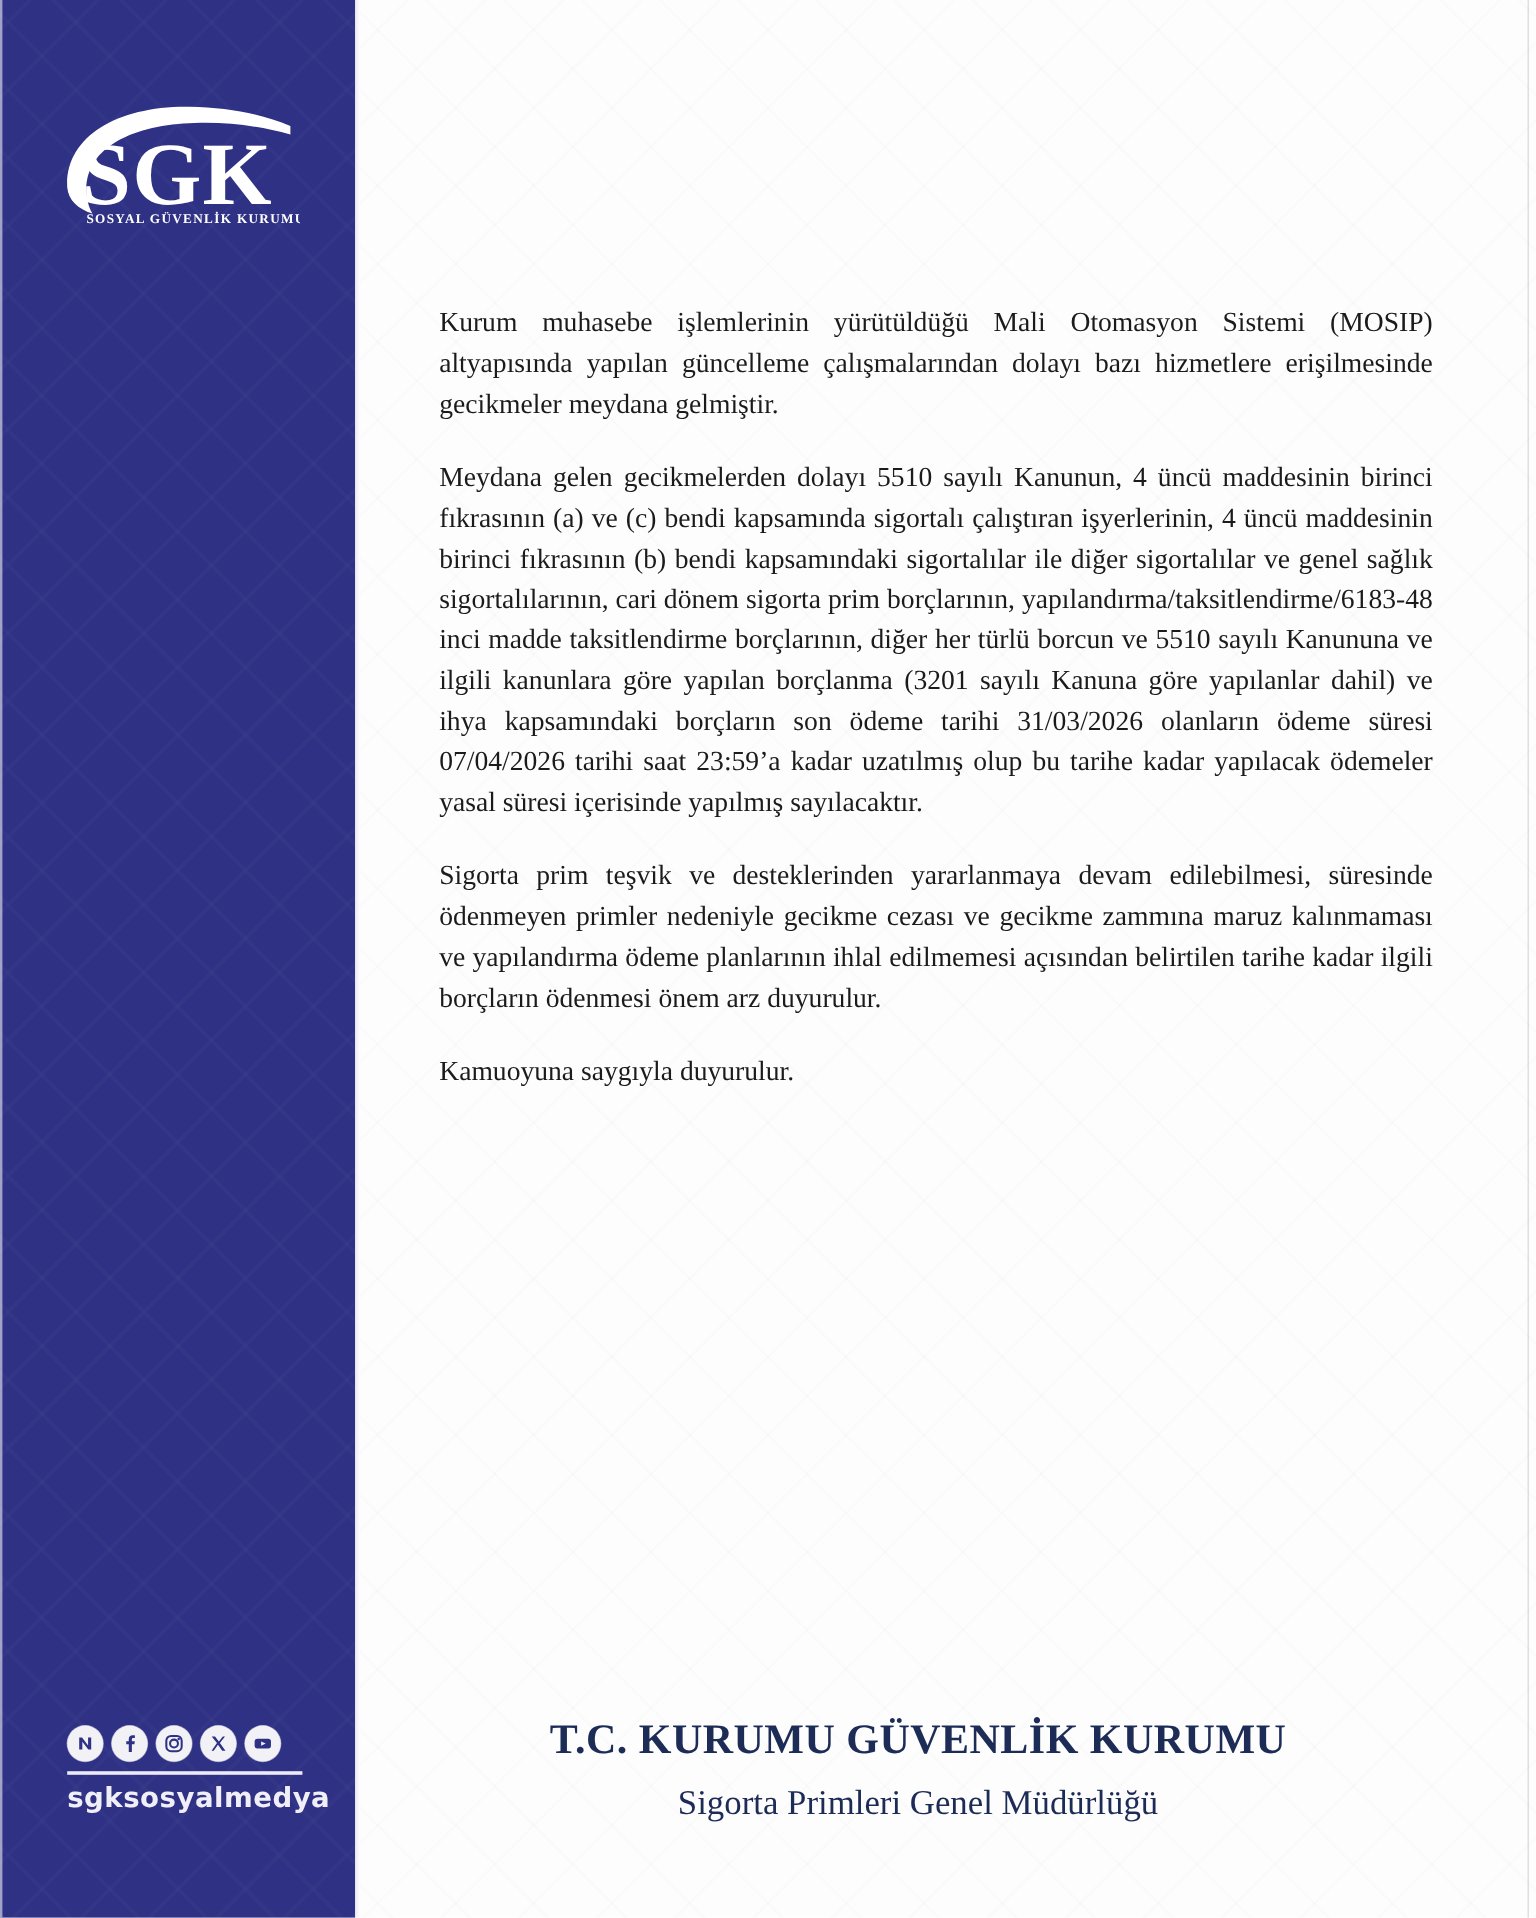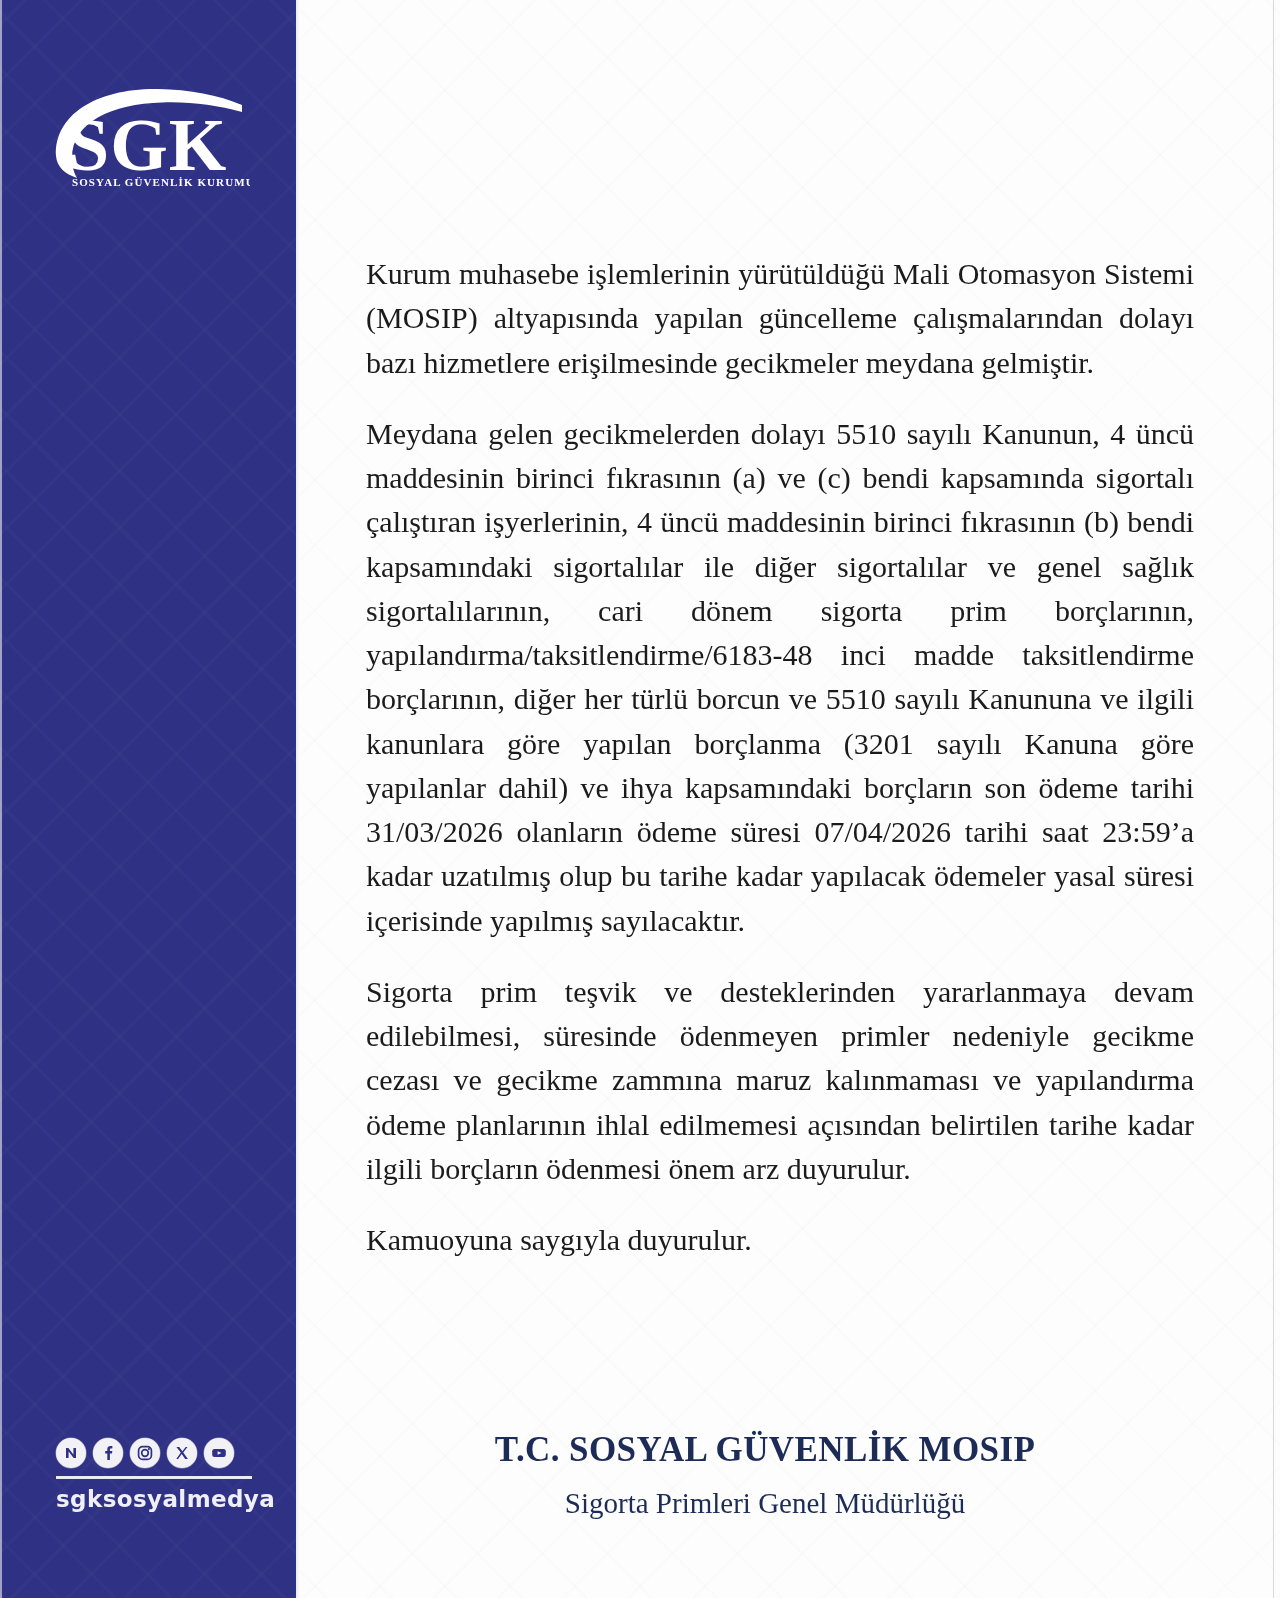--- a/index.html
+++ b/index.html
@@ -87,21 +87,21 @@
   
   .body-copy {
     position: absolute;
     left: 366px;
     top: 252px;
     width: 828px;
   }
   .para {
     color: #1b1b1b;
     font-family: "Liberation Serif", "DejaVu Serif", serif;
-    font-size: 30px;
+    font-size: 23px;
     line-height: 1.475;
     text-align: justify;
     text-justify: inter-word;
     margin: 0 0 27px 0;
     -webkit-font-smoothing: antialiased;
   }
   .para:last-child { margin-bottom: 0; }
   .para.closing { text-align: left; margin-top: 24px; }
 
   
@@ -186,21 +186,21 @@
 
 
   <div class="body-copy">
     <p class="para">Kurum muhasebe işlemlerinin yürütüldüğü Mali Otomasyon Sistemi (MOSIP) altyapısında yapılan güncelleme çalışmalarından dolayı bazı hizmetlere erişilmesinde gecikmeler meydana gelmiştir.</p>
     <p class="para">Meydana gelen gecikmelerden dolayı 5510 sayılı Kanunun, 4 üncü maddesinin birinci fıkrasının (a) ve (c) bendi kapsamında sigortalı çalıştıran işyerlerinin, 4 üncü maddesinin birinci fıkrasının (b) bendi kapsamındaki sigortalılar ile diğer sigortalılar ve genel sağlık sigortalılarının, cari dönem sigorta prim borçlarının, yapılandırma/taksitlendirme/6183-48 inci madde taksitlendirme borçlarının, diğer her türlü borcun ve 5510 sayılı Kanununa ve ilgili kanunlara göre yapılan borçlanma (3201 sayılı Kanuna göre yapılanlar dahil) ve ihya kapsamındaki borçların son ödeme tarihi 31/03/2026 olanların ödeme süresi 07/04/2026 tarihi saat 23:59’a kadar uzatılmış olup bu tarihe kadar yapılacak ödemeler yasal süresi içerisinde yapılmış sayılacaktır.</p>
     <p class="para">Sigorta prim teşvik ve desteklerinden yararlanmaya devam edilebilmesi, süresinde ödenmeyen primler nedeniyle gecikme cezası ve gecikme zammına maruz kalınmaması ve yapılandırma ödeme planlarının ihlal edilmemesi açısından belirtilen tarihe kadar ilgili borçların ödenmesi önem arz duyurulur.</p>
     <p class="para closing">Kamuoyuna saygıyla duyurulur.</p>
   </div>
 
   <div class="footer-org">
-    <div class="line1">T.C. SOSYAL GÜVENLİK MOSIP</div>
+    <div class="line1">T.C. KURUMU GÜVENLİK KURUMU</div>
     <div class="line2">Sigorta Primleri Genel Müdürlüğü</div>
   </div>
 
   <div class="social">
     <div class="social-icons">
 
       <span class="s-icon">
         <svg width="18" height="18" viewBox="0 0 18 18" aria-hidden="true">
           <path d="M4 14 L4 4 L6.4 4 L11.4 10.6 L11.4 4 L14 4 L14 14 L11.6 14 L6.6 7.4 L6.6 14 Z" fill="#2f3184"></path>
         </svg>

